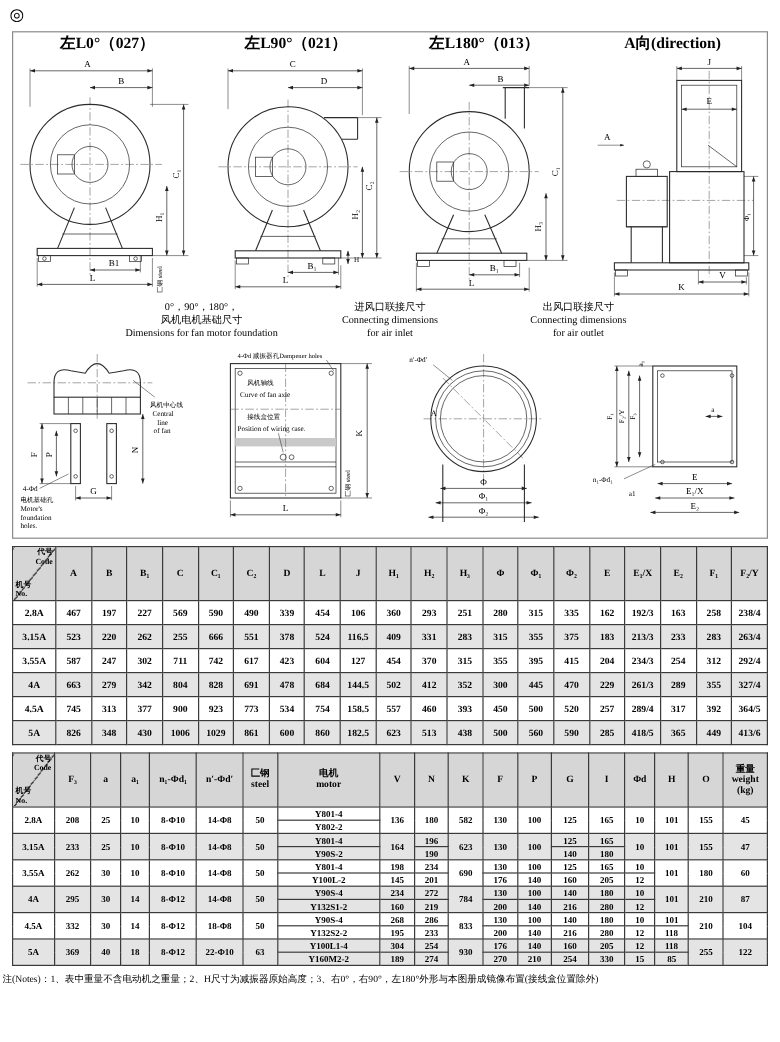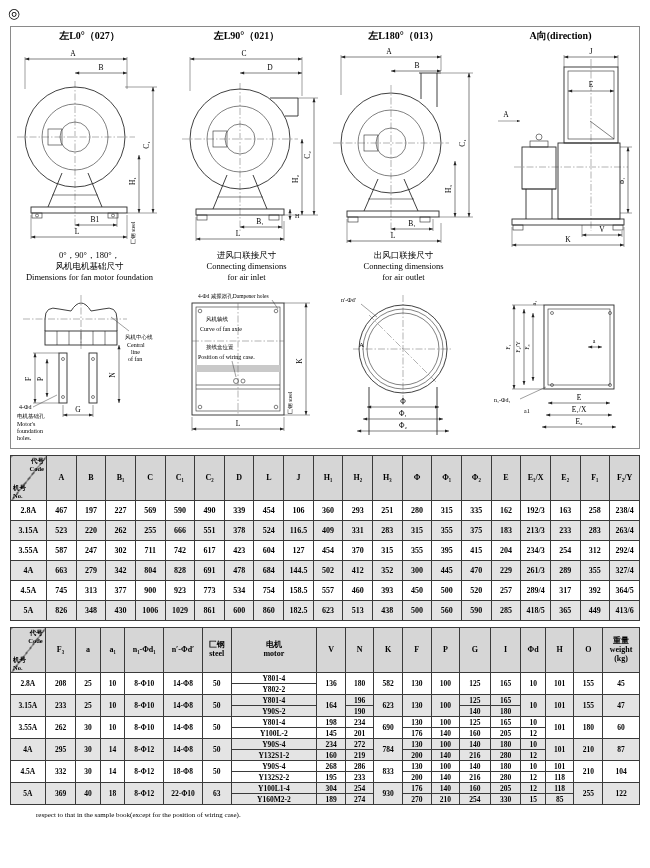--- a/index.html
+++ b/index.html
@@ -6,33 +6,33 @@
   .page{width:650px;height:868px;background:#fff;position:relative;overflow:hidden;
         font-family:"Liberation Serif",serif;color:#000;}
   
   .titlebar{display:flex;align-items:center;gap:6px;padding:7px 10px 2px 8px;}
   .bullseye{font-size:14px;line-height:14px;}
   .doc-title{font-size:13.5px;font-weight:bold;letter-spacing:.2px;}
   
   .panel{margin:3px 10px 0 10px;border:1px solid #8a8a8a;background:#fff;padding:2px 0 4px 0;}
   .drawrow{display:flex;}
   .drawcell{width:25%;text-align:center;}
-  .drawtitle{font-size:10px;font-weight:bold;height:14px;line-height:14px;}
+  .drawtitle{font-size:13px;font-weight:bold;height:14px;line-height:14px;}
   svg{display:block;margin:0 auto;}
   .ln{stroke:#2b2b2b;stroke-width:0.9;fill:none;}
   .lnt{stroke:#2b2b2b;stroke-width:0.6;fill:none;}
   .dim{stroke:#2b2b2b;stroke-width:0.6;marker-start:url(#arr);marker-end:url(#arr);}
   .ext{stroke:#2b2b2b;stroke-width:0.45;fill:none;}
   .cl{stroke:#666;stroke-width:0.5;stroke-dasharray:7 2 1.5 2;fill:none;}
   text{font-family:"Liberation Serif",serif;fill:#000;}
   .lb{font-size:7.5px;}
   .lb6{font-size:6px;}
   .lb5{font-size:5.5px;}
   .lb7{font-size:7px;}
-  .captions{display:flex;text-align:center;font-size:8.5px;line-height:1.3;padding:2px 0 6px 0;}
+  .captions{display:flex;text-align:center;font-size:8.5px;line-height:1.3;padding:2px 0 6px 0;justify-content:center;}
   .captions>div{width:25%;}
   
   table{border-collapse:collapse;table-layout:fixed;width:630px;margin:6px 10px 0 10px;}
   th,td{border:1px solid #3a3a3a;text-align:center;vertical-align:middle;padding:0;
         font-weight:bold;overflow:hidden;}
   th{background:#d6d6d6;font-size:8px;line-height:1.1;height:30px;white-space:pre-line;}
   #t1 td{font-size:8px;height:19px;}
   #t2 td{font-size:7.5px;line-height:1.2;height:10px;}
   #t2 th{height:32px;}
   tr.alt td{background:#e4e4e4;}
@@ -792,16 +792,16 @@
           <td>210</td>
           <td>254</td>
           <td>330</td>
           <td>15</td>
           <td>85</td>
         </tr>
       </tbody>
   </table>
 
   <div class="notes">
-    <div class="en2">respect to that in the sample book(except for the position of wiring case).</div>
+    <div>注(Notes)：1、表中重量不含电动机之重量；2、H尺寸为减振器原始高度；3、右0°，右90°，左180°外形与本图册成镜像布置(接线盒位置除外)</div>
   </div>
 
 </div>
 
 </body></html>

